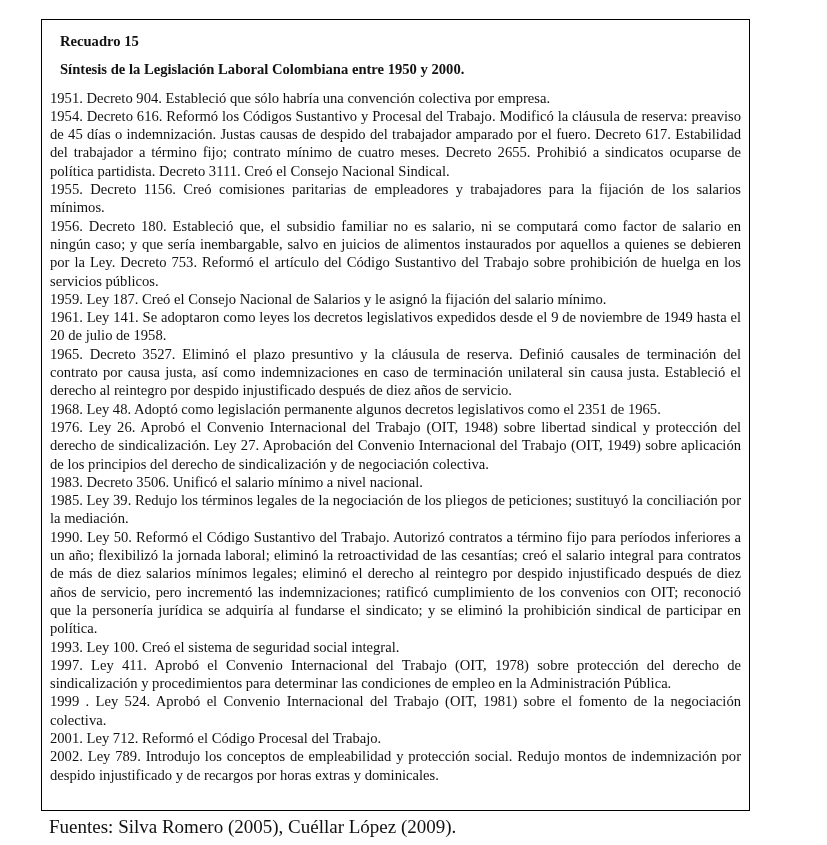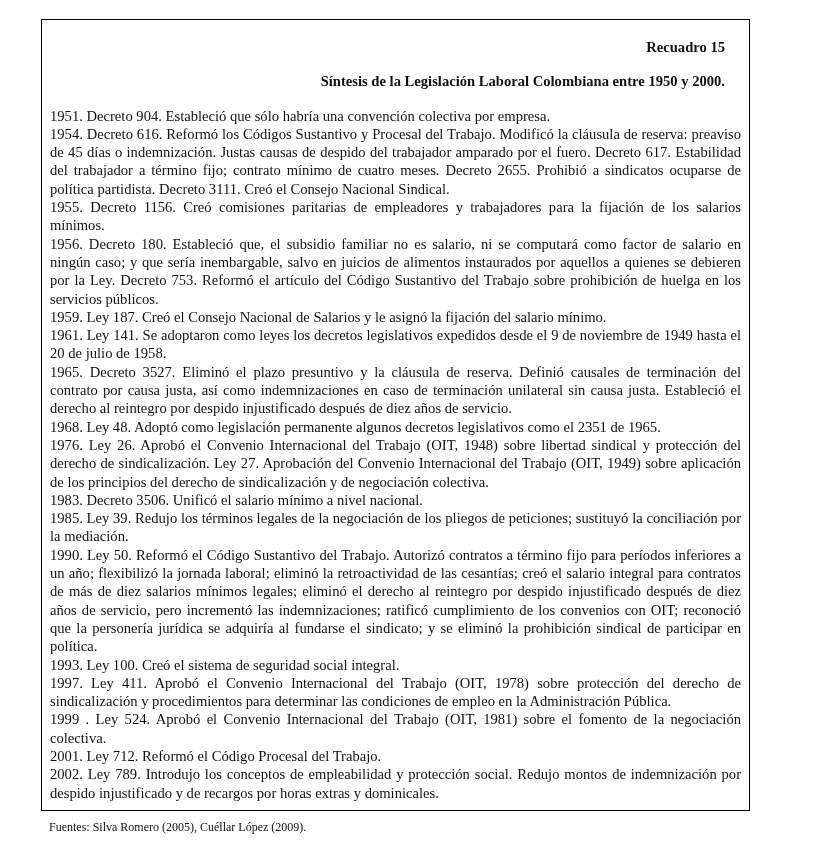--- a/index.html
+++ b/index.html
@@ -28,29 +28,28 @@
     .line-block {
       font-size: 14.6px;
       line-height: 18.3px;
       text-align: justify;
       margin: 0;
     }
     .title {
       font-weight: bold;
       font-size: 14.6px;
       line-height: 18.3px;
-      margin: 16px;
-      text-align: right;
+      margin: 10px;
     }
     b { font-weight: normal; }
     .sources {
       position: absolute;
       left: 49px;
       top: 818px;
-      font-size: 12px;
+      font-size: 19px;
       line-height: 18px;
     }
   </style>
 </head>
 <body>
 
 <div class="box">
   <p class="title">Recuadro 15</p>
   <p class="title">Síntesis de la Legislación Laboral Colombiana entre 1950 y 2000.</p>
   <div id="entries">

